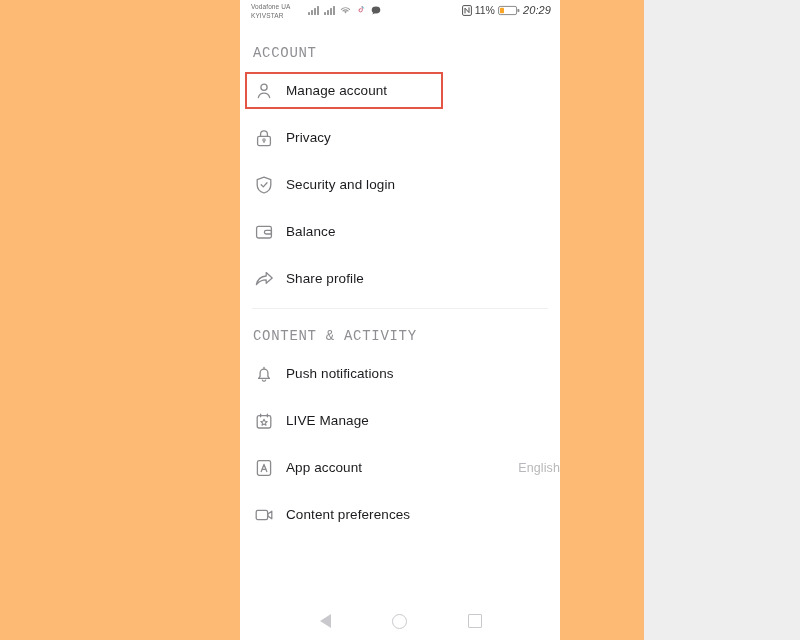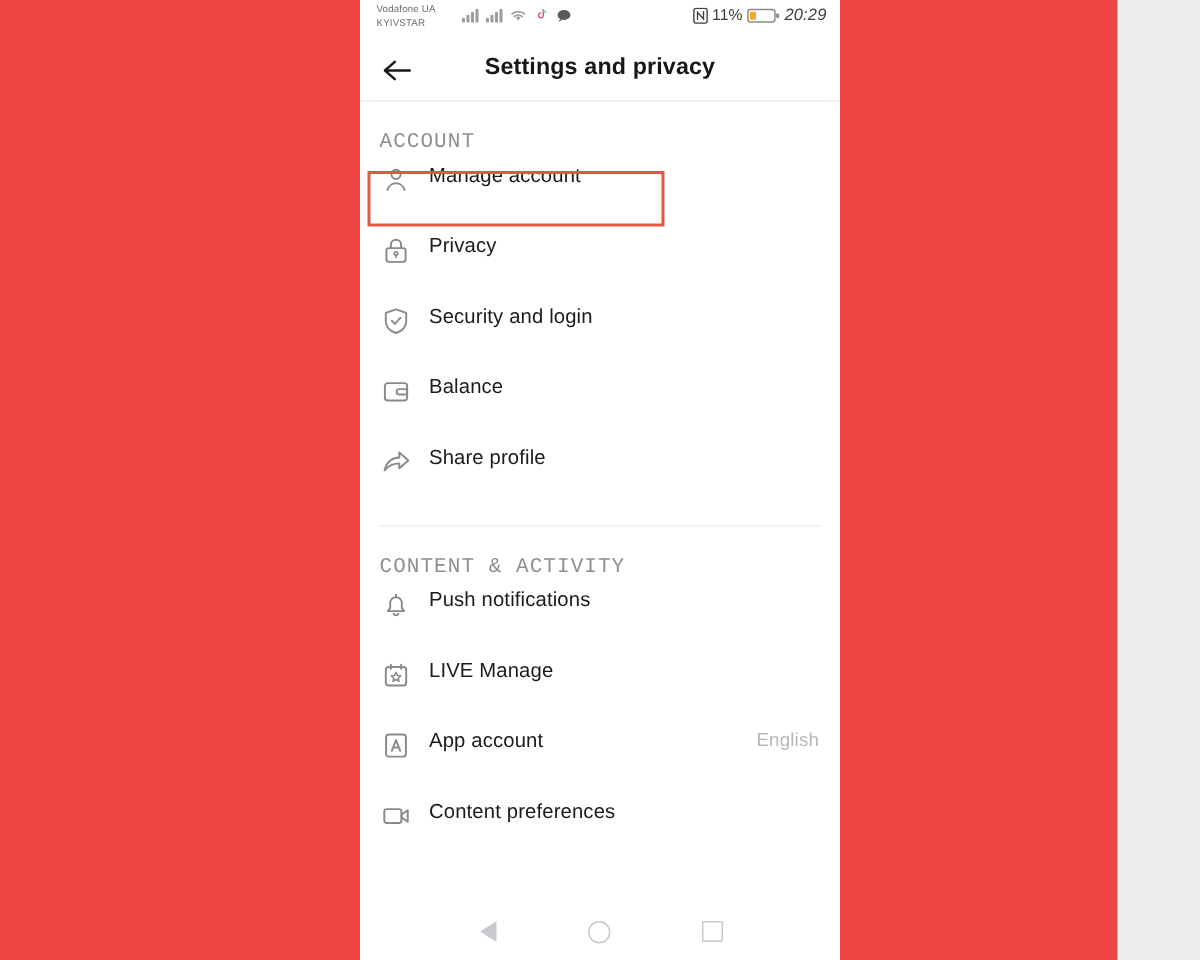--- a/index.html
+++ b/index.html
@@ -8,23 +8,23 @@
     background: #eeeeee;
   }
   body {
     width: 800px;
     height: 640px;
     font-family: "Liberation Sans", sans-serif;
     overflow: hidden;
   }
   #canvas {
     position: relative;
-    width: 745px;
+    width: 644px;
     height: 640px;
-    background: #ef4444;
+    background: #fdba74;
   }
   
   .phone {
     position: absolute;
     left: 240px;
     top: 0;
     width: 320px;
     height: 640px;
     background: #ffffff;
     overflow: hidden;
@@ -125,23 +125,22 @@
     font-size: 14px;
     color: #8e8e93;
     letter-spacing: 0.7px;
     padding: 19px 0 6px 13px;
     font-family: Liberation Mono, monospace;
   }
   .row {
     position: relative;
     height: 47px;
     display: flex;
-    align-items: flex-start;
+    align-items: center;
     padding-left: 13px;
-    padding-right: 14px;
     cursor: pointer;
   }
   .row .ico {
     width: 22px;
     height: 22px;
     flex: 0 0 22px;
     display: flex;
     align-items: center;
     justify-content: center;
     color: #8a8a8e;
@@ -272,30 +271,20 @@
           <svg width="22" height="11" viewBox="0 0 22 11">
             <rect x="0.6" y="1.4" width="18" height="8.2" rx="1.6" stroke="#8a8a8a" stroke-width="1" fill="none"></rect>
             <rect x="2" y="2.8" width="4" height="5.4" rx="0.8" fill="#f7a427"></rect>
             <rect x="19.4" y="4" width="2" height="3" rx="0.8" fill="#8a8a8a"></rect>
           </svg>
         </span>
         <span class="clock">20:29</span>
       </div>
     </div>
 
-    <div class="header">
-      <div class="back-btn">
-        <span>
-          <svg width="20" height="16" viewBox="0 0 20 16">
-            <path d="M8.2 2.2 L1.6 8 L8.2 13.8 M1.8 8 H18.2" stroke="#16171a" stroke-width="1.6" fill="none" stroke-linecap="round" stroke-linejoin="round"></path>
-          </svg>
-        </span>
-      </div>
-      <div class="header-title">Settings and privacy</div>
-    </div>
 
     <div class="list" id="list-root">
         <div class="section-header">ACCOUNT</div>
         <div class="hl-wrap">
           <div class="row">
             <span class="ico">
               <svg width="20" height="20" viewBox="0 0 20 20">
                 <circle cx="10" cy="6.2" r="3.1" stroke="#8a8a8e" stroke-width="1.3" fill="none"></circle>
                 <path d="M4.3 16.6 a5.9 5.9 0 0 1 11.4 0" stroke="#8a8a8e" stroke-width="1.3" fill="none" stroke-linecap="round"></path>
               </svg>

